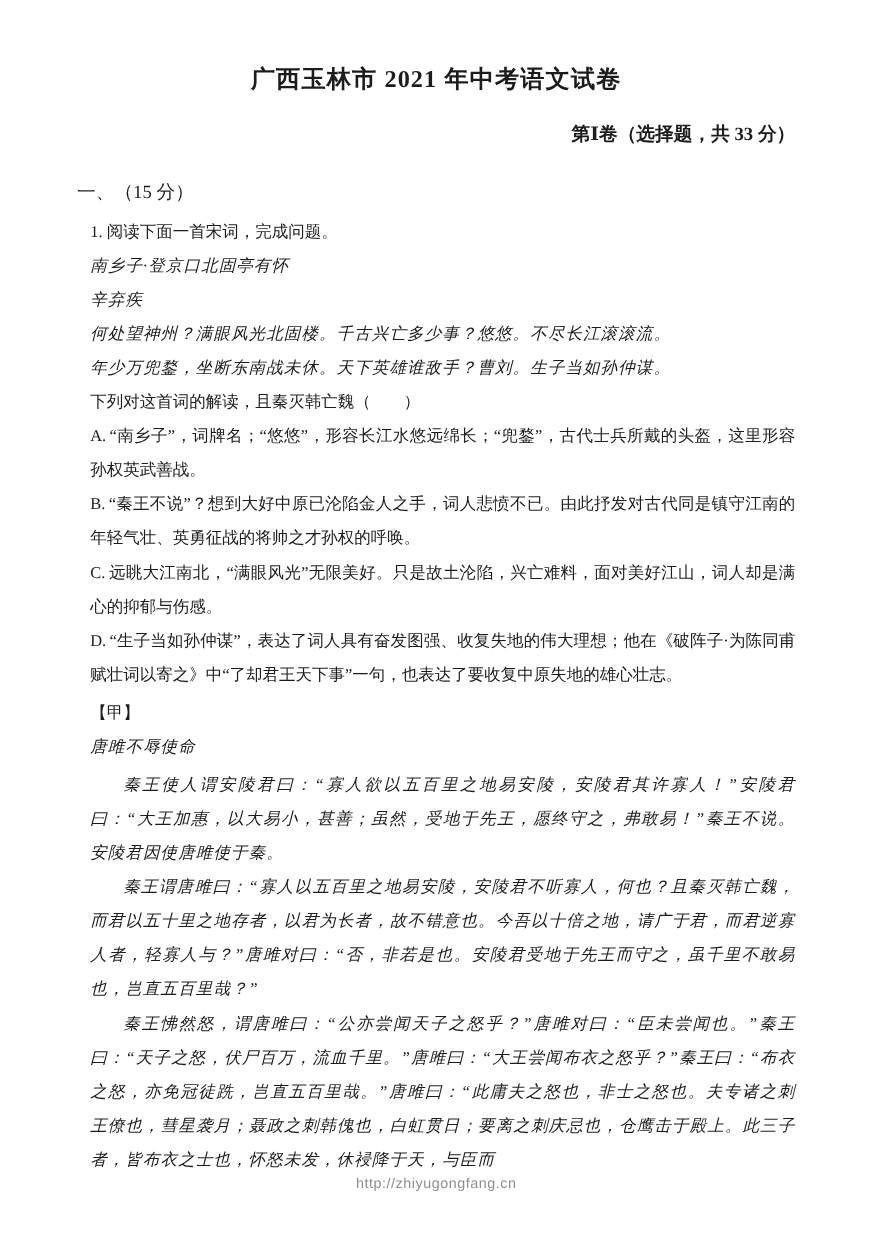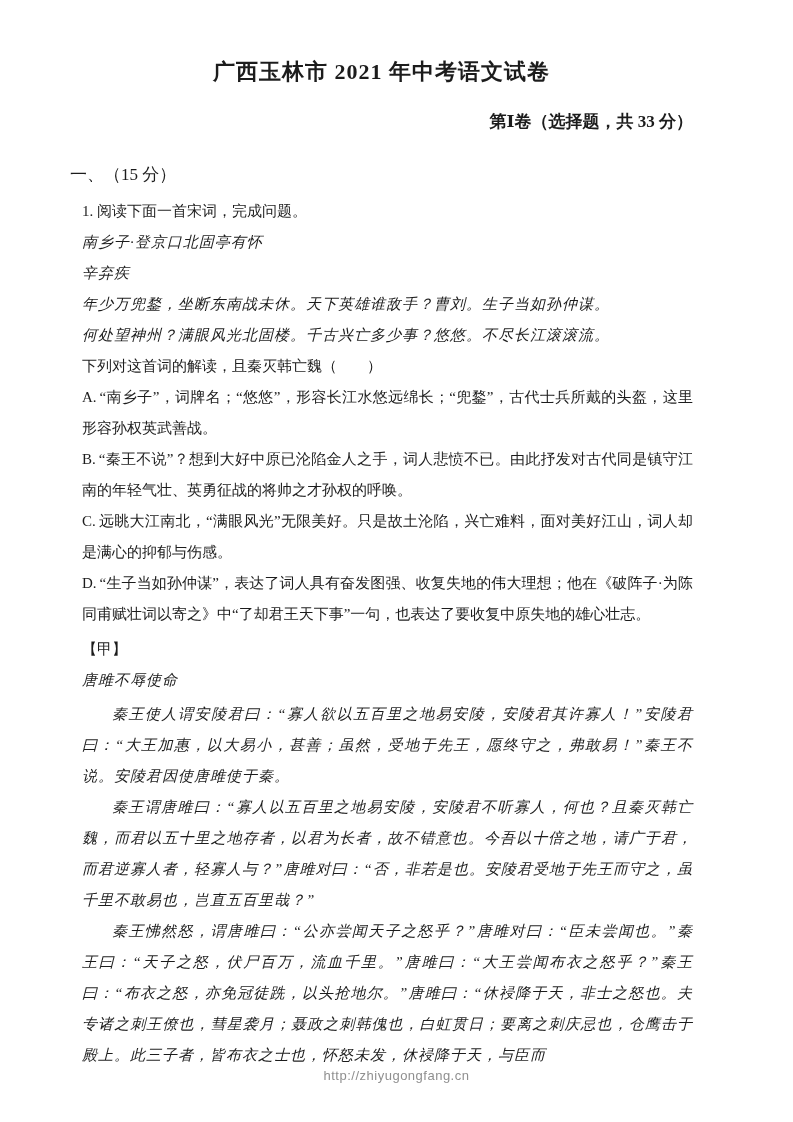--- a/index.html
+++ b/index.html
@@ -7,21 +7,21 @@
     padding: 0;
     background: #ffffff;
   }
   .page {
     position: relative;
     width: 793px;
     height: 1122px;
     margin: 0 auto;
     background: #ffffff;
     box-sizing: border-box;
-    padding: 56px 100px 0 70px;
+    padding: 56px 70px 0 70px;
     overflow: hidden;
     font-family: "Liberation Serif", "DejaVu Serif", serif;
     color: #1c1c1c;
   }
   .doc-title {
     margin: 0;
     text-align: center;
     font-size: 22px;
     font-weight: 700;
     line-height: 32px;
@@ -94,23 +94,23 @@
   <div class="part-heading">一、（15 分）</div>
 
   <div class="doc-body">
 
     <p>1. 阅读下面一首宋词，完成问题。</p>
 
     <p class="centered kai">南乡子·登京口北固亭有怀</p>
 
     <p class="centered kai">辛弃疾</p>
 
+    <p class="centered kai">何处望神州？满眼风光北固楼。千古兴亡多少事？悠悠。不尽长江滚滚流。</p>
+
     <p class="centered kai">年少万兜鍪，坐断东南战未休。天下英雄谁敌手？曹刘。生子当如孙仲谋。</p>
-
-    <p class="centered kai">何处望神州？满眼风光北固楼。千古兴亡多少事？悠悠。不尽长江滚滚流。</p>
 
     <p>下列对这首词的解读，且秦灭韩亡魏（　　）</p>
 
     <p>
       <span class="option-label">A.</span><span>“南乡子”，词牌名；“悠悠”，形容长江水悠远绵长；“兜鍪”，古代士兵所戴的头盔，这里形容孙权英武善战。</span>
     </p>
 
     <p>
       <span class="option-label">B.</span><span>“秦王不说”？想到大好中原已沦陷金人之手，词人悲愤不已。由此抒发对古代同是镇守江南的年轻气壮、英勇征战的将帅之才孙权的呼唤。</span>
     </p>
@@ -125,19 +125,19 @@
 
     <p class="centered bracket-line">【甲】</p>
 
     <p class="centered kai">唐雎不辱使命</p>
 
 
     <p class="classical classical-first kai">秦王使人谓安陵君曰：“寡人欲以五百里之地易安陵，安陵君其许寡人！”安陵君曰：“大王加惠，以大易小，甚善；虽然，受地于先王，愿终守之，弗敢易！”秦王不说。安陵君因使唐雎使于秦。</p>
 
     <p class="classical kai">秦王谓唐雎曰：“寡人以五百里之地易安陵，安陵君不听寡人，何也？且秦灭韩亡魏，而君以五十里之地存者，以君为长者，故不错意也。今吾以十倍之地，请广于君，而君逆寡人者，轻寡人与？”唐雎对曰：“否，非若是也。安陵君受地于先王而守之，虽千里不敢易也，岂直五百里哉？”</p>
 
-    <p class="classical kai">秦王怫然怒，谓唐雎曰：“公亦尝闻天子之怒乎？”唐雎对曰：“臣未尝闻也。”秦王曰：“天子之怒，伏尸百万，流血千里。”唐雎曰：“大王尝闻布衣之怒乎？”秦王曰：“布衣之怒，亦免冠徒跣，以头抢地尔。”唐雎曰：“休祲降于天，非士之怒也。夫专诸之刺王僚也，彗星袭月；聂政之刺韩傀也，白虹贯日；要离之刺庆忌也，仓鹰击于殿上。此三子者，皆布衣之士也，怀怒未发，休祲降于天，与臣而</p>
+    <p class="classical kai">秦王怫然怒，谓唐雎曰：“公亦尝闻天子之怒乎？”唐雎对曰：“臣未尝闻也。”秦王曰：“天子之怒，伏尸百万，流血千里。”唐雎曰：“大王尝闻布衣之怒乎？”秦王曰：“布衣之怒，亦免冠徒跣，岂直五百里哉。”唐雎曰：“此庸夫之怒也，非士之怒也。夫专诸之刺王僚也，彗星袭月；聂政之刺韩傀也，白虹贯日；要离之刺庆忌也，仓鹰击于殿上。此三子者，皆布衣之士也，怀怒未发，休祲降于天，与臣而</p>
 
   </div>
 
   <div class="watermark">http://zhiyugongfang.cn</div>
 
 </div>
 
 </body></html>

